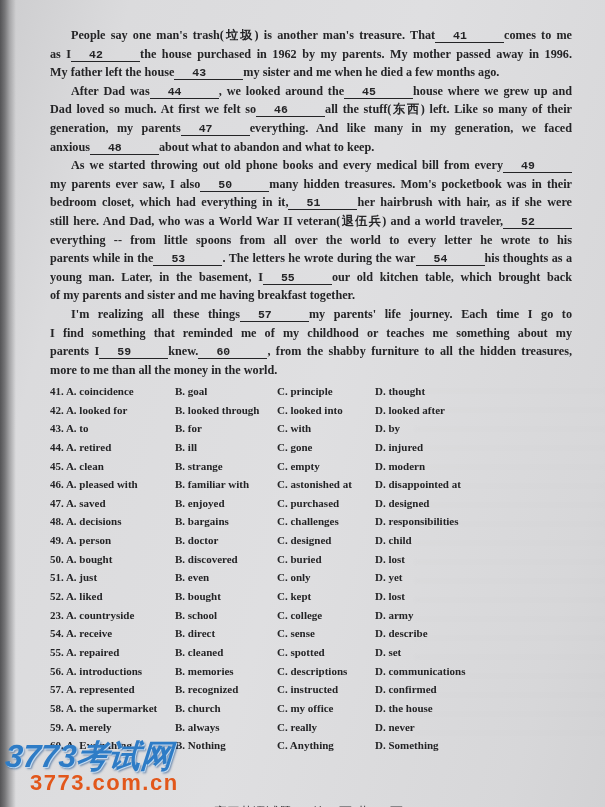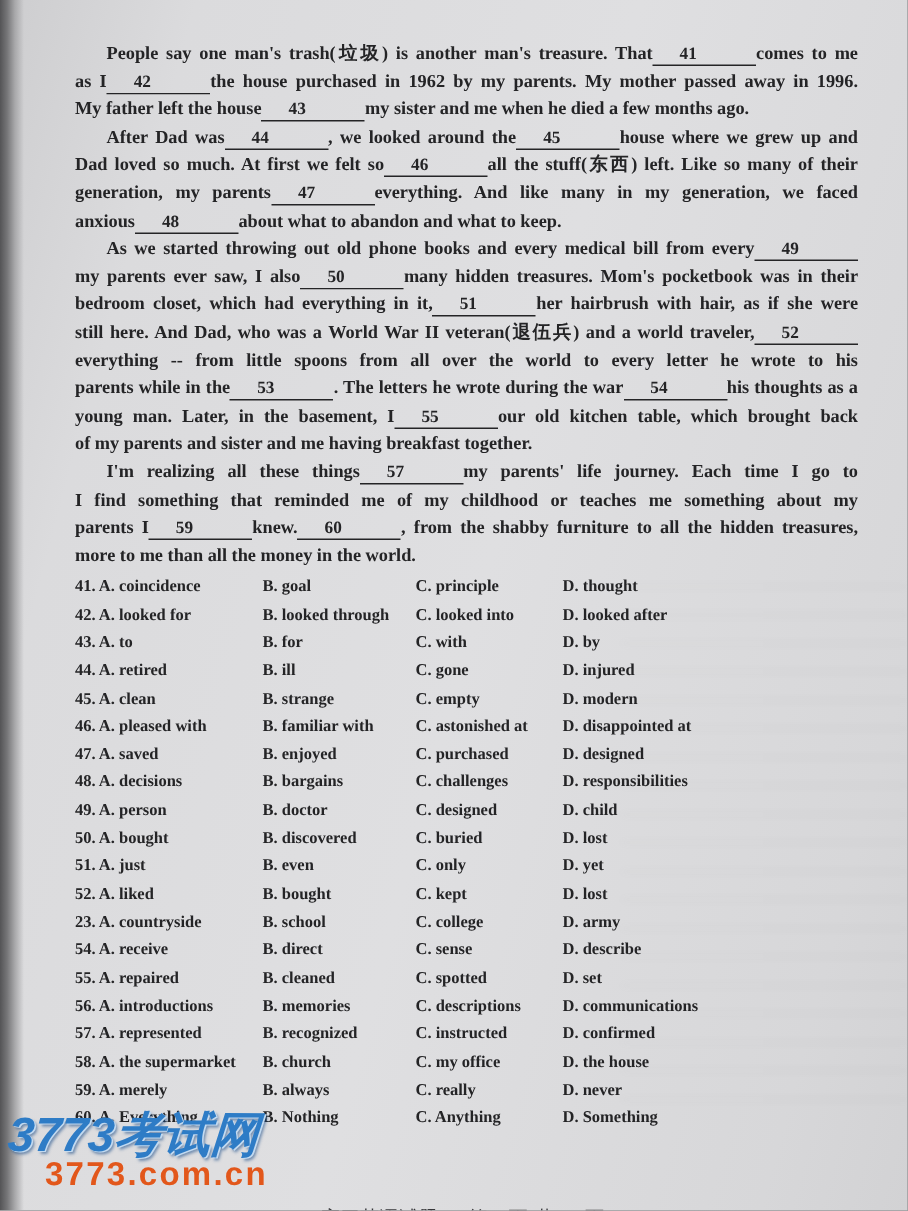--- a/index.html
+++ b/index.html
@@ -18,21 +18,21 @@
   }
   .passage { position:absolute; top:26px; left:50px; width:522px; font-size:12.2px; font-weight:700; color:#242426; }
   .passage .line {
     height:18.6px; line-height:18.6px; overflow:hidden;
     text-align:justify; text-align-last:justify;
   }
   .passage .line.last { text-align-last:left; }
   .passage .line.indent { padding-left:21px; }
   .blank {
     display:inline-block; min-width:33px; padding:0 18px; text-align:center;
-    border-bottom:1.5px solid #242426; line-height:13px; font-size:11.5px; font-weight:700;
+    border-bottom:1.5px solid #242426; line-height:13px; font-size:11.5px; font-weight:700;font-family:Liberation Mono, monospace;
   }
   .options { position:absolute; top:382px; left:50px; width:522px; font-size:11px; font-weight:700; color:#242426;font-family:Liberation Serif, serif; }
   .orow { display:grid; grid-template-columns:125px 102px 98px 1fr; height:18.65px; line-height:18.65px; }
   .ocell { overflow:hidden; white-space:nowrap; }
   .footer {
     position:absolute; top:772px; left:50px; width:522px; text-align:center;
     font-size:12.5px; font-weight:400; color:#37373a; letter-spacing:.5px;margin-top:32px;
   }
   .footer .gap { display:inline-block; width:20px; }
   .watermark { position:absolute; left:4px; top:738px; z-index:5; }

